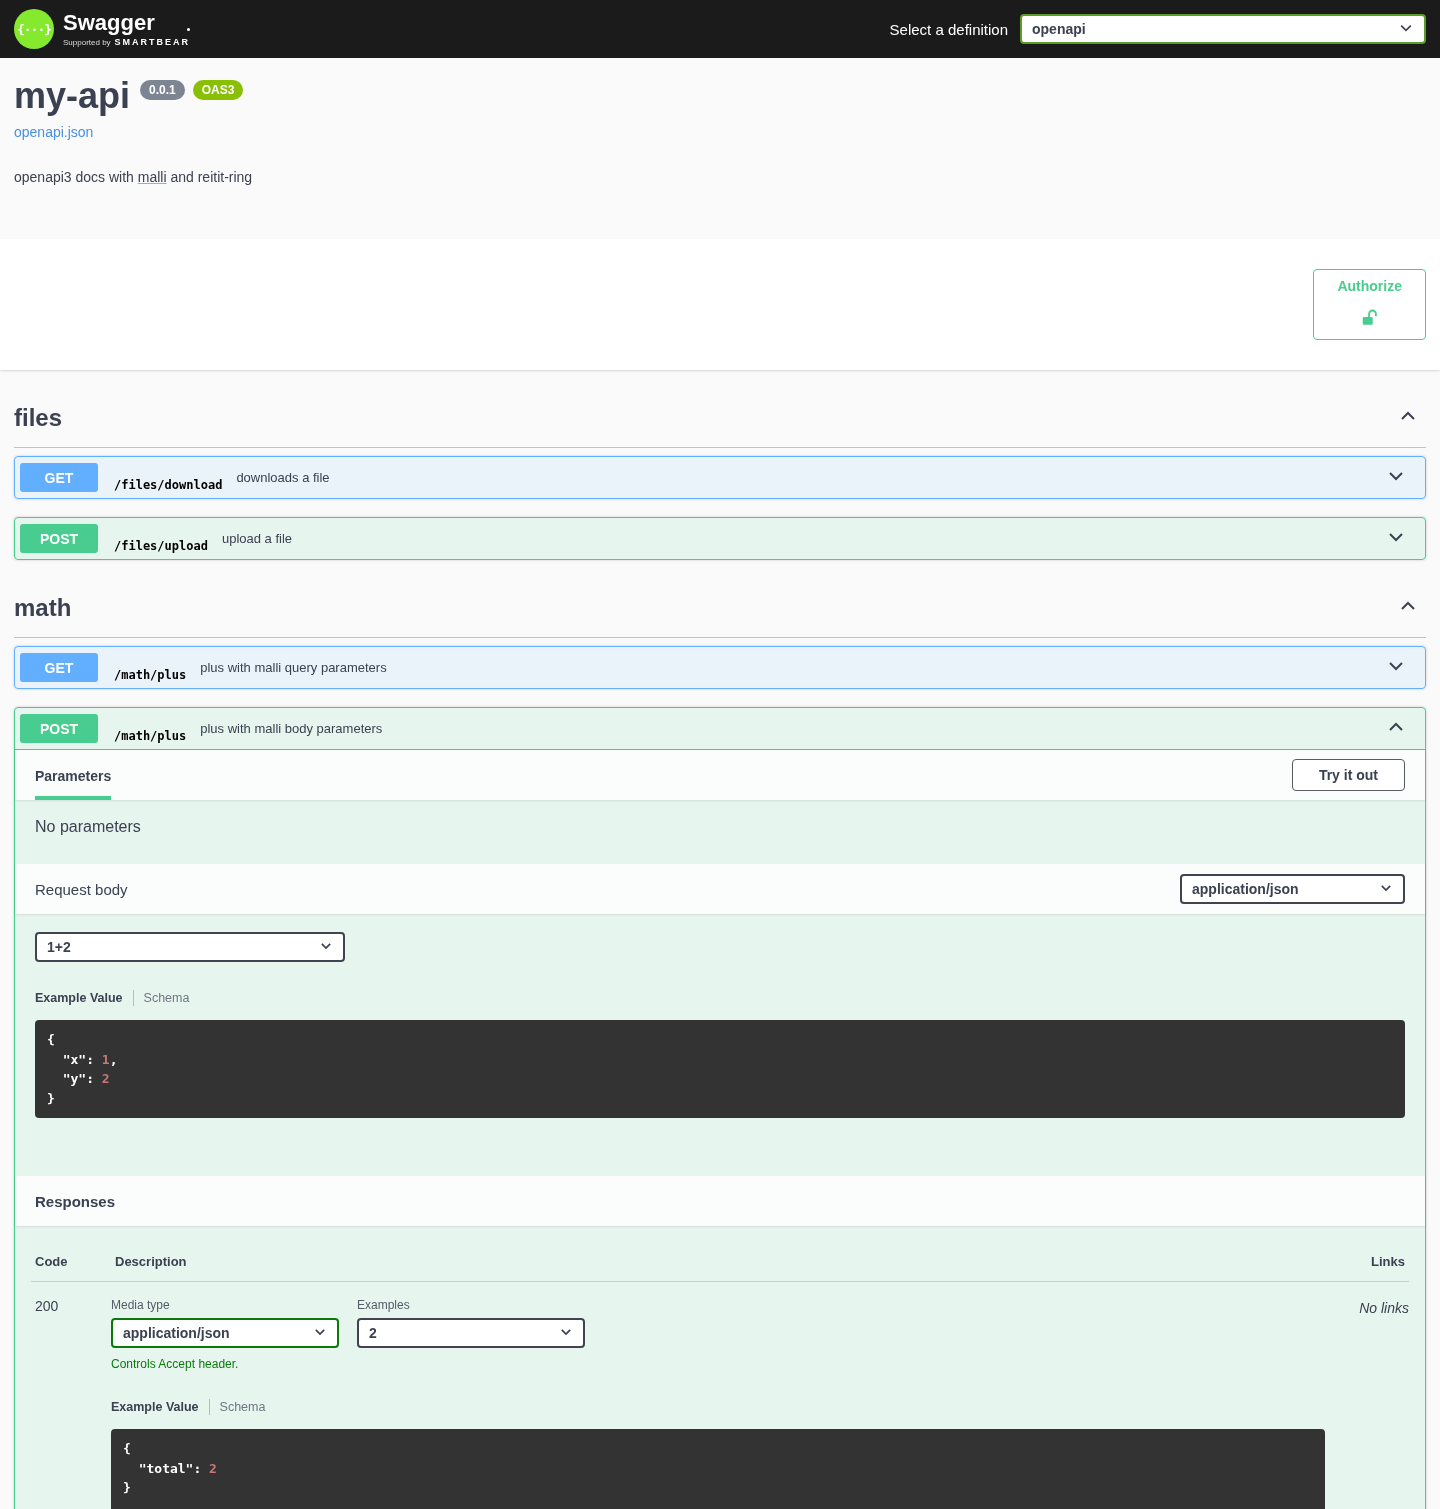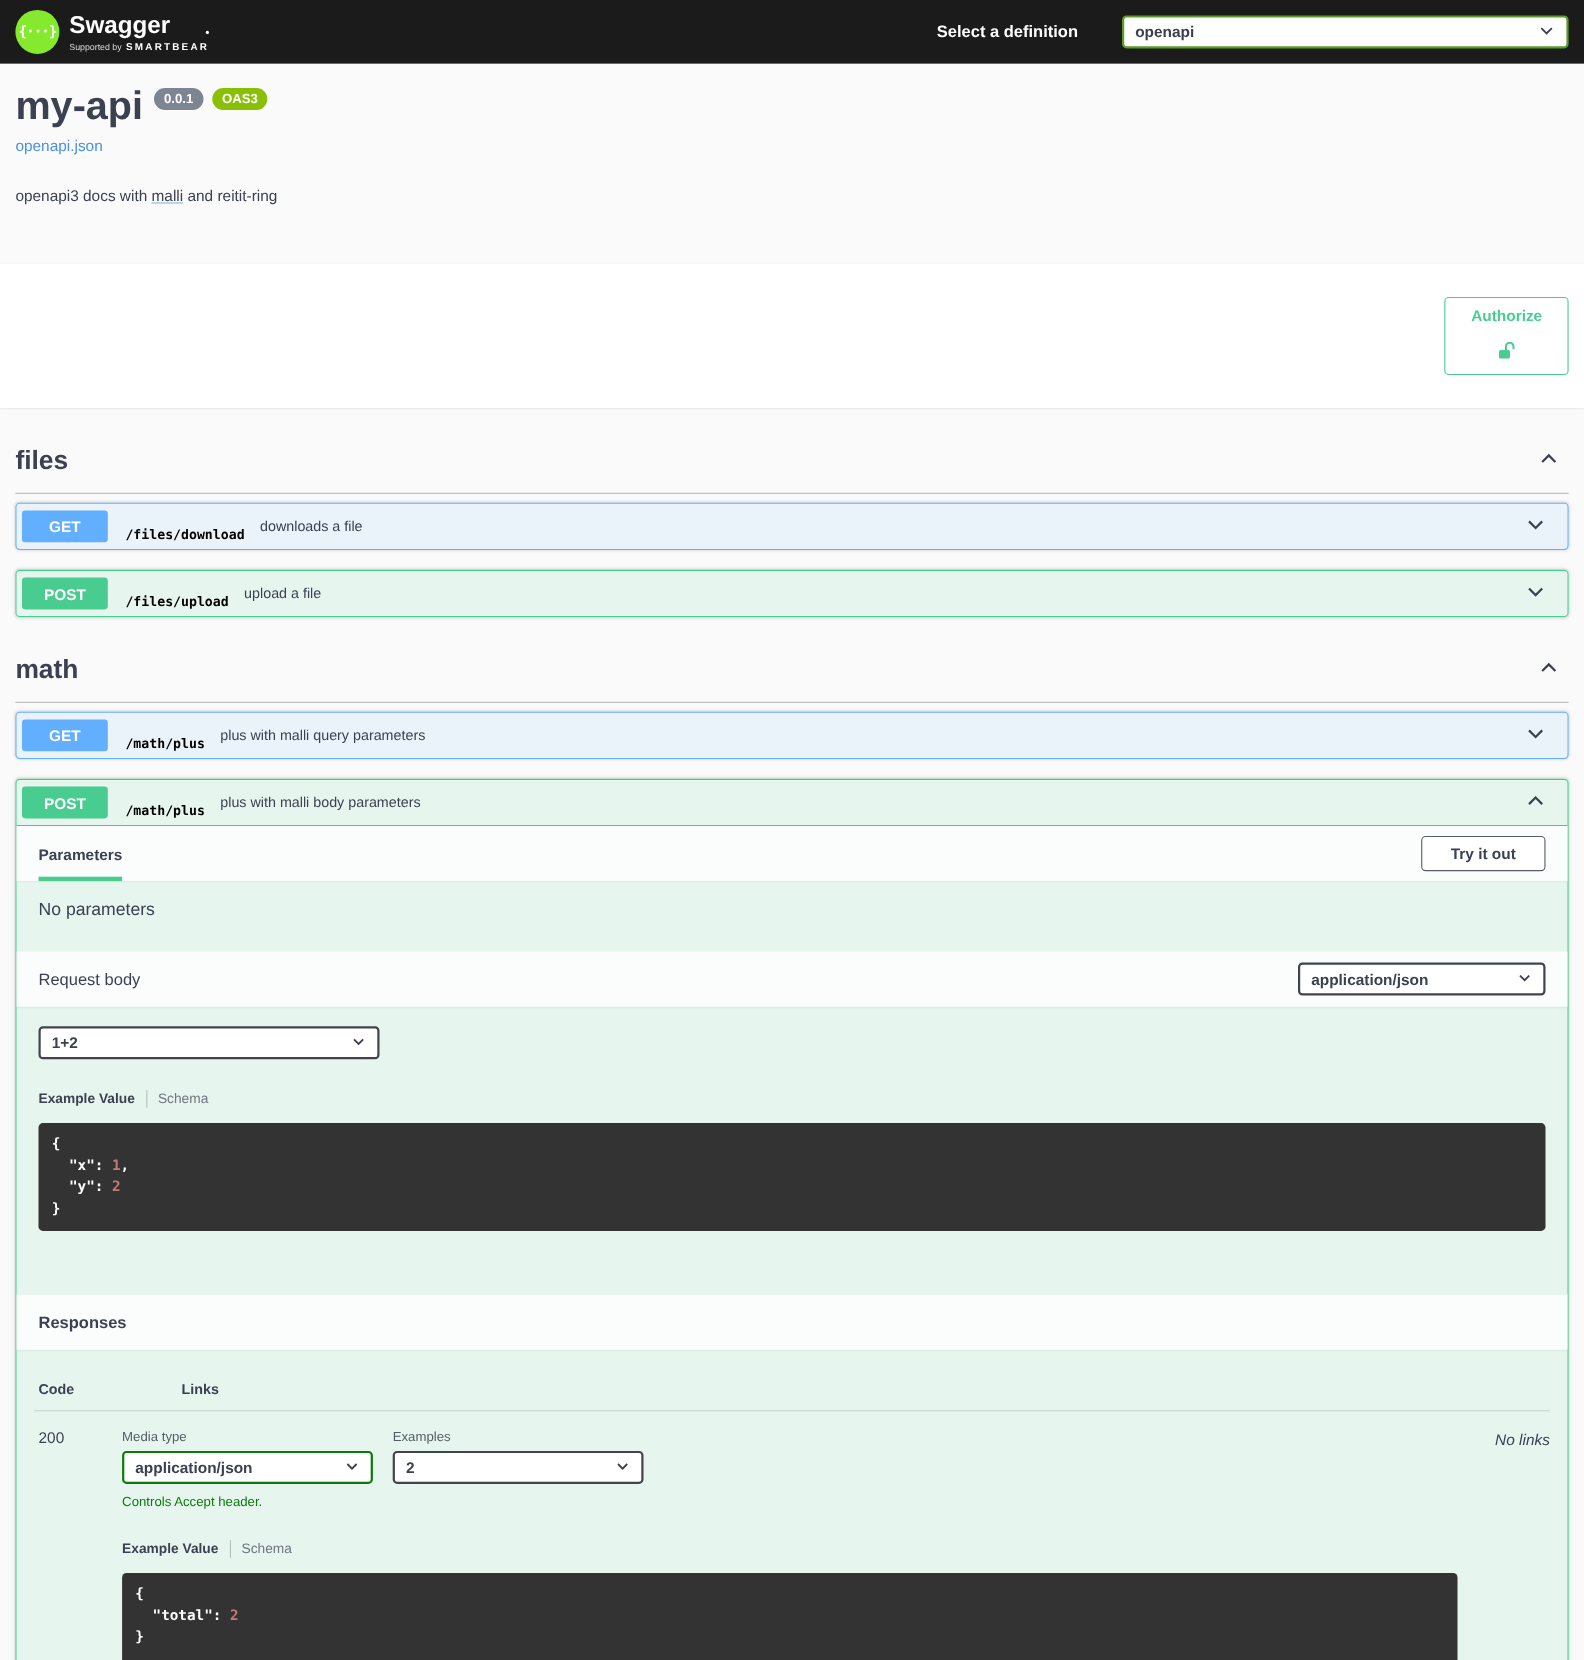--- a/index.html
+++ b/index.html
@@ -24,28 +24,28 @@
     display:flex; align-items:center; justify-content:center;
     font-family:"DejaVu Sans Mono", monospace; font-weight:bold; font-size:13px;
     letter-spacing:-1px;
   }
   .brand-text { display:flex; flex-direction:column; line-height:1; }
   .brand-name { color:#fff; font-size:22px; font-weight:700; position:relative; padding-right:6px; }
   .brand-name::after{ content:""; position:absolute; right:0; bottom:3px; width:3px; height:3px; background:#fff; border-radius:50%; }
   .brand-sub { margin-top:4px; color:#dcdcdc; font-size:8px; display:flex; gap:4px; align-items:baseline;}
   .brand-sub .sb { font-weight:700; letter-spacing:2px; font-size:9px; color:#fff; }
   .topbar-right { display:flex; align-items:center; gap:12px; }
-  .def-label { color:#fff; font-weight:700; font-size:15px; }
+  .def-label { color:#fff; font-weight:400; font-size:15px; }
   .select {
     background:#fff; border:2px solid #41444e; border-radius:4px;
     height:30px; display:flex; align-items:center; justify-content:space-between;
     padding:0 10px; font-size:14px; font-weight:700; color:#3b4151;
     cursor:pointer;
   }
-  .def-select { width:406px; border-color:#5c9c28;margin-left:28px; }
+  .def-select { width:406px; border-color:#5c9c28; }
 
   
   .wrapper { padding:0 14px; }
   .info-section { padding:20px 14px 54px; background:#fafafa; }
   .api-title { margin:0; font-size:36px; font-weight:700; display:flex; align-items:flex-start; gap:10px; line-height:1; }
   .badges { display:flex; gap:8px; margin-top:2px; }
   .pill {
     font-size:12px; font-weight:700; color:#fff;
     padding:4px 9px; border-radius:14px; line-height:1;
   }
@@ -335,20 +335,21 @@
 <span>}</span></pre>
       </div>
 
       <div class="opblock-section-header">
         <span class="section-header-title bold">Responses</span>
       </div>
 
       <div class="responses-section">
         <div class="responses-table-head">
           <span class="col-code">Code</span>
+          <span class="col-desc">Description</span>
           <span class="col-links">Links</span>
         </div>
 
         <div class="response-row">
           <span class="col-code response-code">200</span>
 
           <div class="col-desc">
             <div class="resp-controls">
               <div>
                 <div class="ctrl-label">Media type</div>

